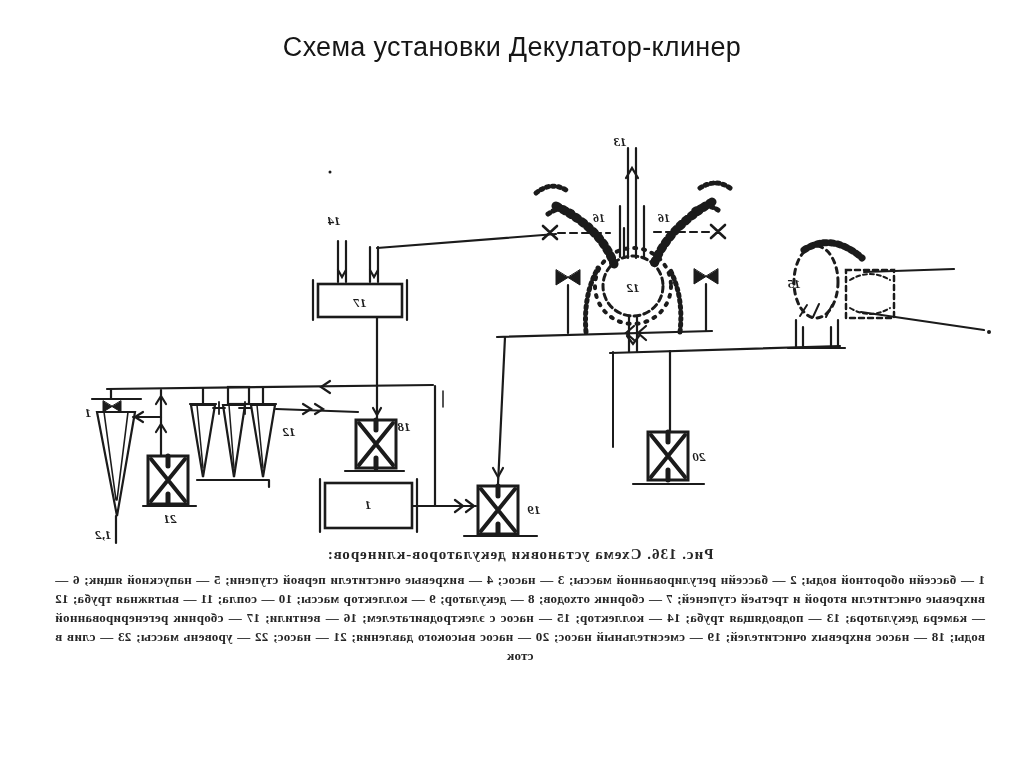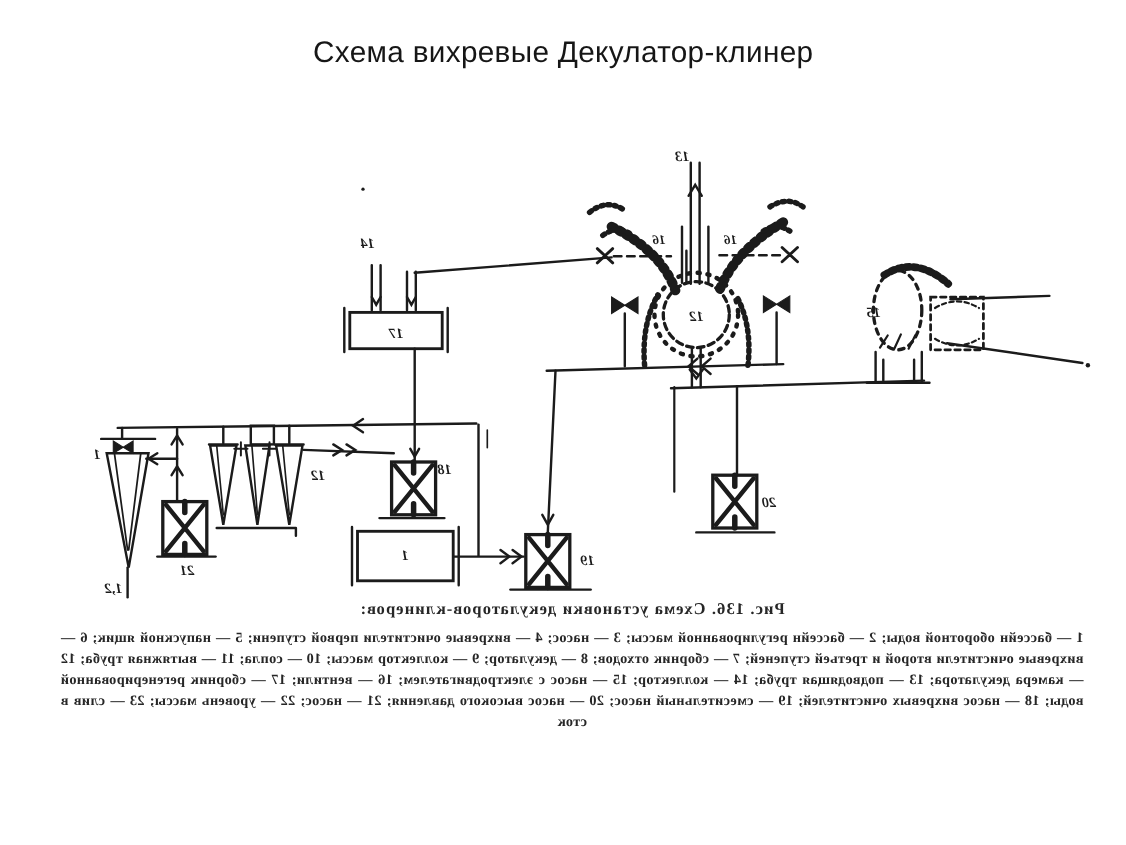--- a/index.html
+++ b/index.html
@@ -13,21 +13,21 @@
   .caption{position:absolute;left:55px;top:546px;width:930px;color:#262626;
        font-family:"Liberation Serif",serif;font-weight:700;
        transform:scaleX(-1);filter:blur(0.45px);}
   .cap-title{text-align:center;font-size:15px;letter-spacing:1px;white-space:nowrap;}
   .cap-body{margin-top:7px;font-size:13px;line-height:19px;text-align:justify;
        letter-spacing:.3px;text-align-last:center;}
 </style>
 </head>
 <body>
 
-<div class="page-title">Схема вихревые Декулатор-клинер</div>
+<div class="page-title">Схема установки Декулатор-клинер</div>
 
 <svg class="diagram" width="1024" height="768" viewBox="0 0 1024 768">
   <defs>
     <g id="pump-glyph" fill="none" stroke="#1b1b1b">
       <rect x="0" y="0" width="40" height="48" stroke-width="3"></rect>
       <path d="M3,3 L37,45 M37,3 L3,45" stroke-width="4"></path>
       <path d="M20,0 V10 M20,38 V48" stroke-width="5"></path>
     </g>
   </defs>
 

